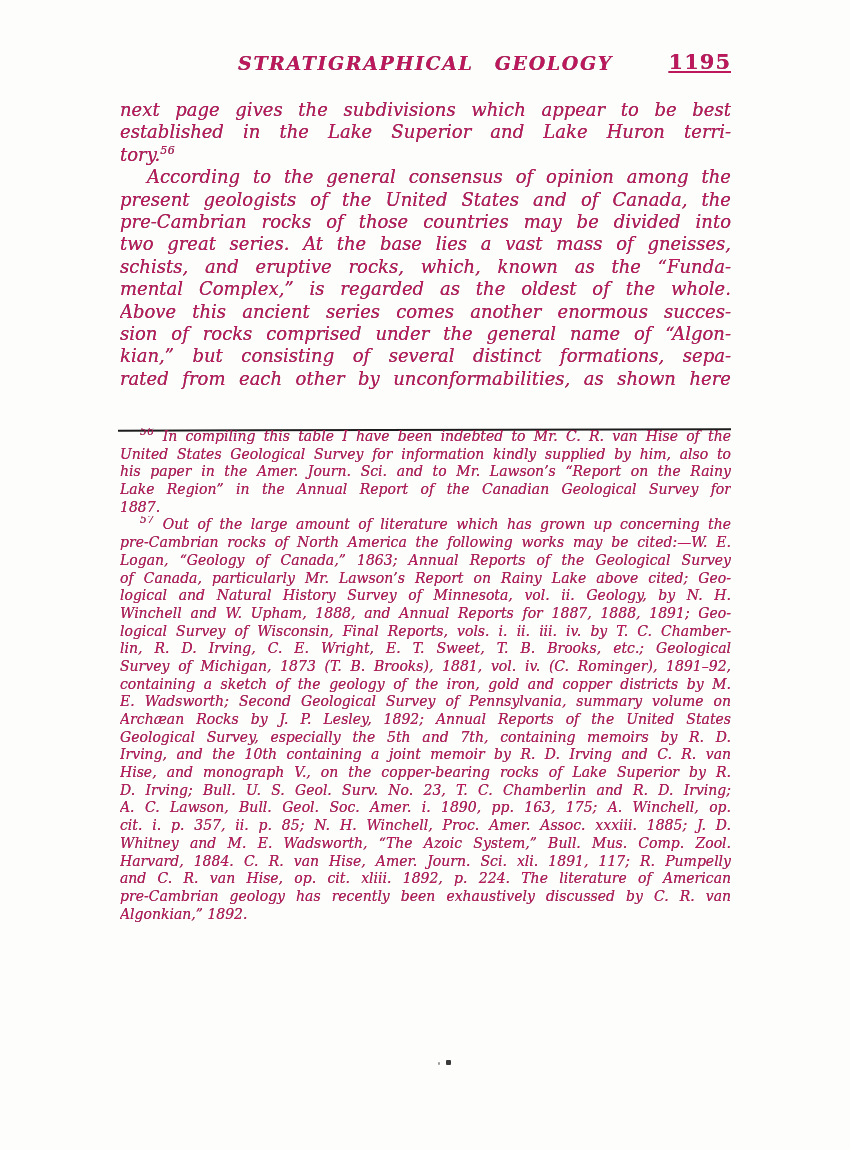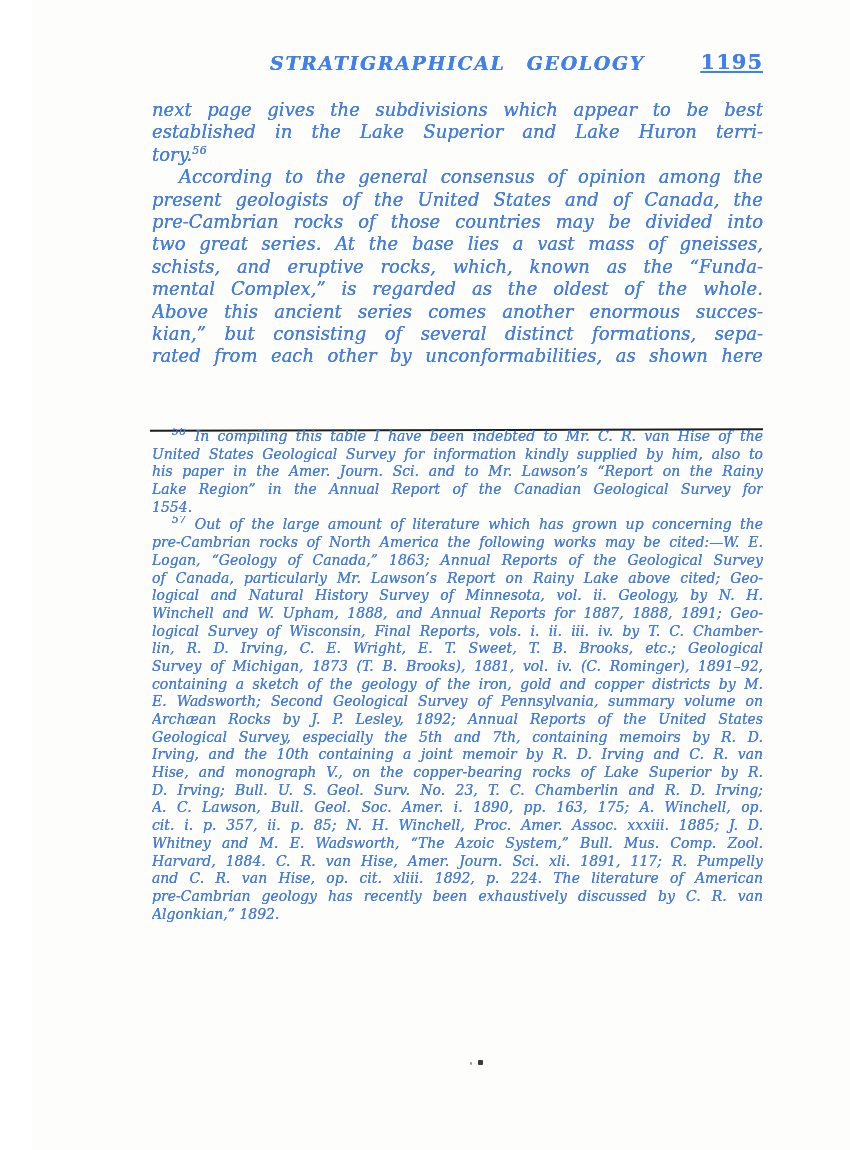--- a/index.html
+++ b/index.html
@@ -6,22 +6,21 @@
   html, body { background: #ffffff; }
   body {
     width: 850px; height: 1150px;
     font-family: "DejaVu Serif", serif;
     position: relative;
     overflow: hidden;
   }
   .page {
     position: absolute; inset: 0;
     background: #fdfdfc;
-    color: #3b82f6;
-    margin-left: 32px;
+    color: #be185d;
   }
   .text-col { position: absolute; left: 120px; width: 611px; }
 
   
   .running-head { top: 52px; height: 28px; }
   .head-title {
     display: block; text-align: center;
     font-style: italic; font-weight: 700;
     font-size: 19px; letter-spacing: 1.6px; word-spacing: 13px;
     text-shadow: 0 0 0.6px rgba(0,0,0,0.65);
@@ -102,20 +101,21 @@
 
     <div class="para indent-first">
       <div class="lines-wrap indent-first">
           <div class="line">According to the general consensus of opinion among the</div>
           <div class="line">present geologists of the United States and of Canada, the</div>
           <div class="line">pre-Cambrian rocks of those countries may be divided into</div>
           <div class="line">two great series.  At the base lies a vast mass of gneisses,</div>
           <div class="line">schists, and eruptive rocks, which, known as the “Funda-</div>
           <div class="line">mental Complex,” is regarded as the oldest of the whole.</div>
           <div class="line">Above this ancient series comes another enormous succes-</div>
+          <div class="line">sion of rocks comprised under the general name of “Algon-</div>
           <div class="line">kian,” but consisting of several distinct formations, sepa-</div>
           <div class="line">rated from each other by unconformabilities, as shown here</div>
         </div>
     </div>
 
   </main>
 
   <div class="rule"></div>
 
   <section class="text-col fn-col">
@@ -123,21 +123,21 @@
     <div class="footnote">
       <div class="line fn-first">
         <sup class="fnmark">56</sup>
         <span>In compiling this table I have been indebted to Mr. C. R. van Hise of the</span>
       </div>
       <div class="lines-wrap">
           <div class="line">United States Geological Survey for information kindly supplied by him, also to</div>
           <div class="line">his paper in the Amer. Journ. Sci. and to Mr. Lawson’s “Report on the Rainy</div>
           <div class="line">Lake Region” in the Annual Report of the Canadian Geological Survey for</div>
         </div>
-      <div class="line last-line">1554.</div>
+      <div class="line last-line">1887.</div>
     </div>
 
     <div class="footnote">
       <div class="line fn-first">
         <sup class="fnmark">57</sup>
         <span>Out of the large amount of literature which has grown up concerning the</span>
       </div>
       <div class="lines-wrap">
           <div class="line">pre-Cambrian rocks of North America the following works may be cited:—W. E.</div>
           <div class="line">Logan, “Geology of Canada,” 1863; Annual Reports of the Geological Survey</div>

